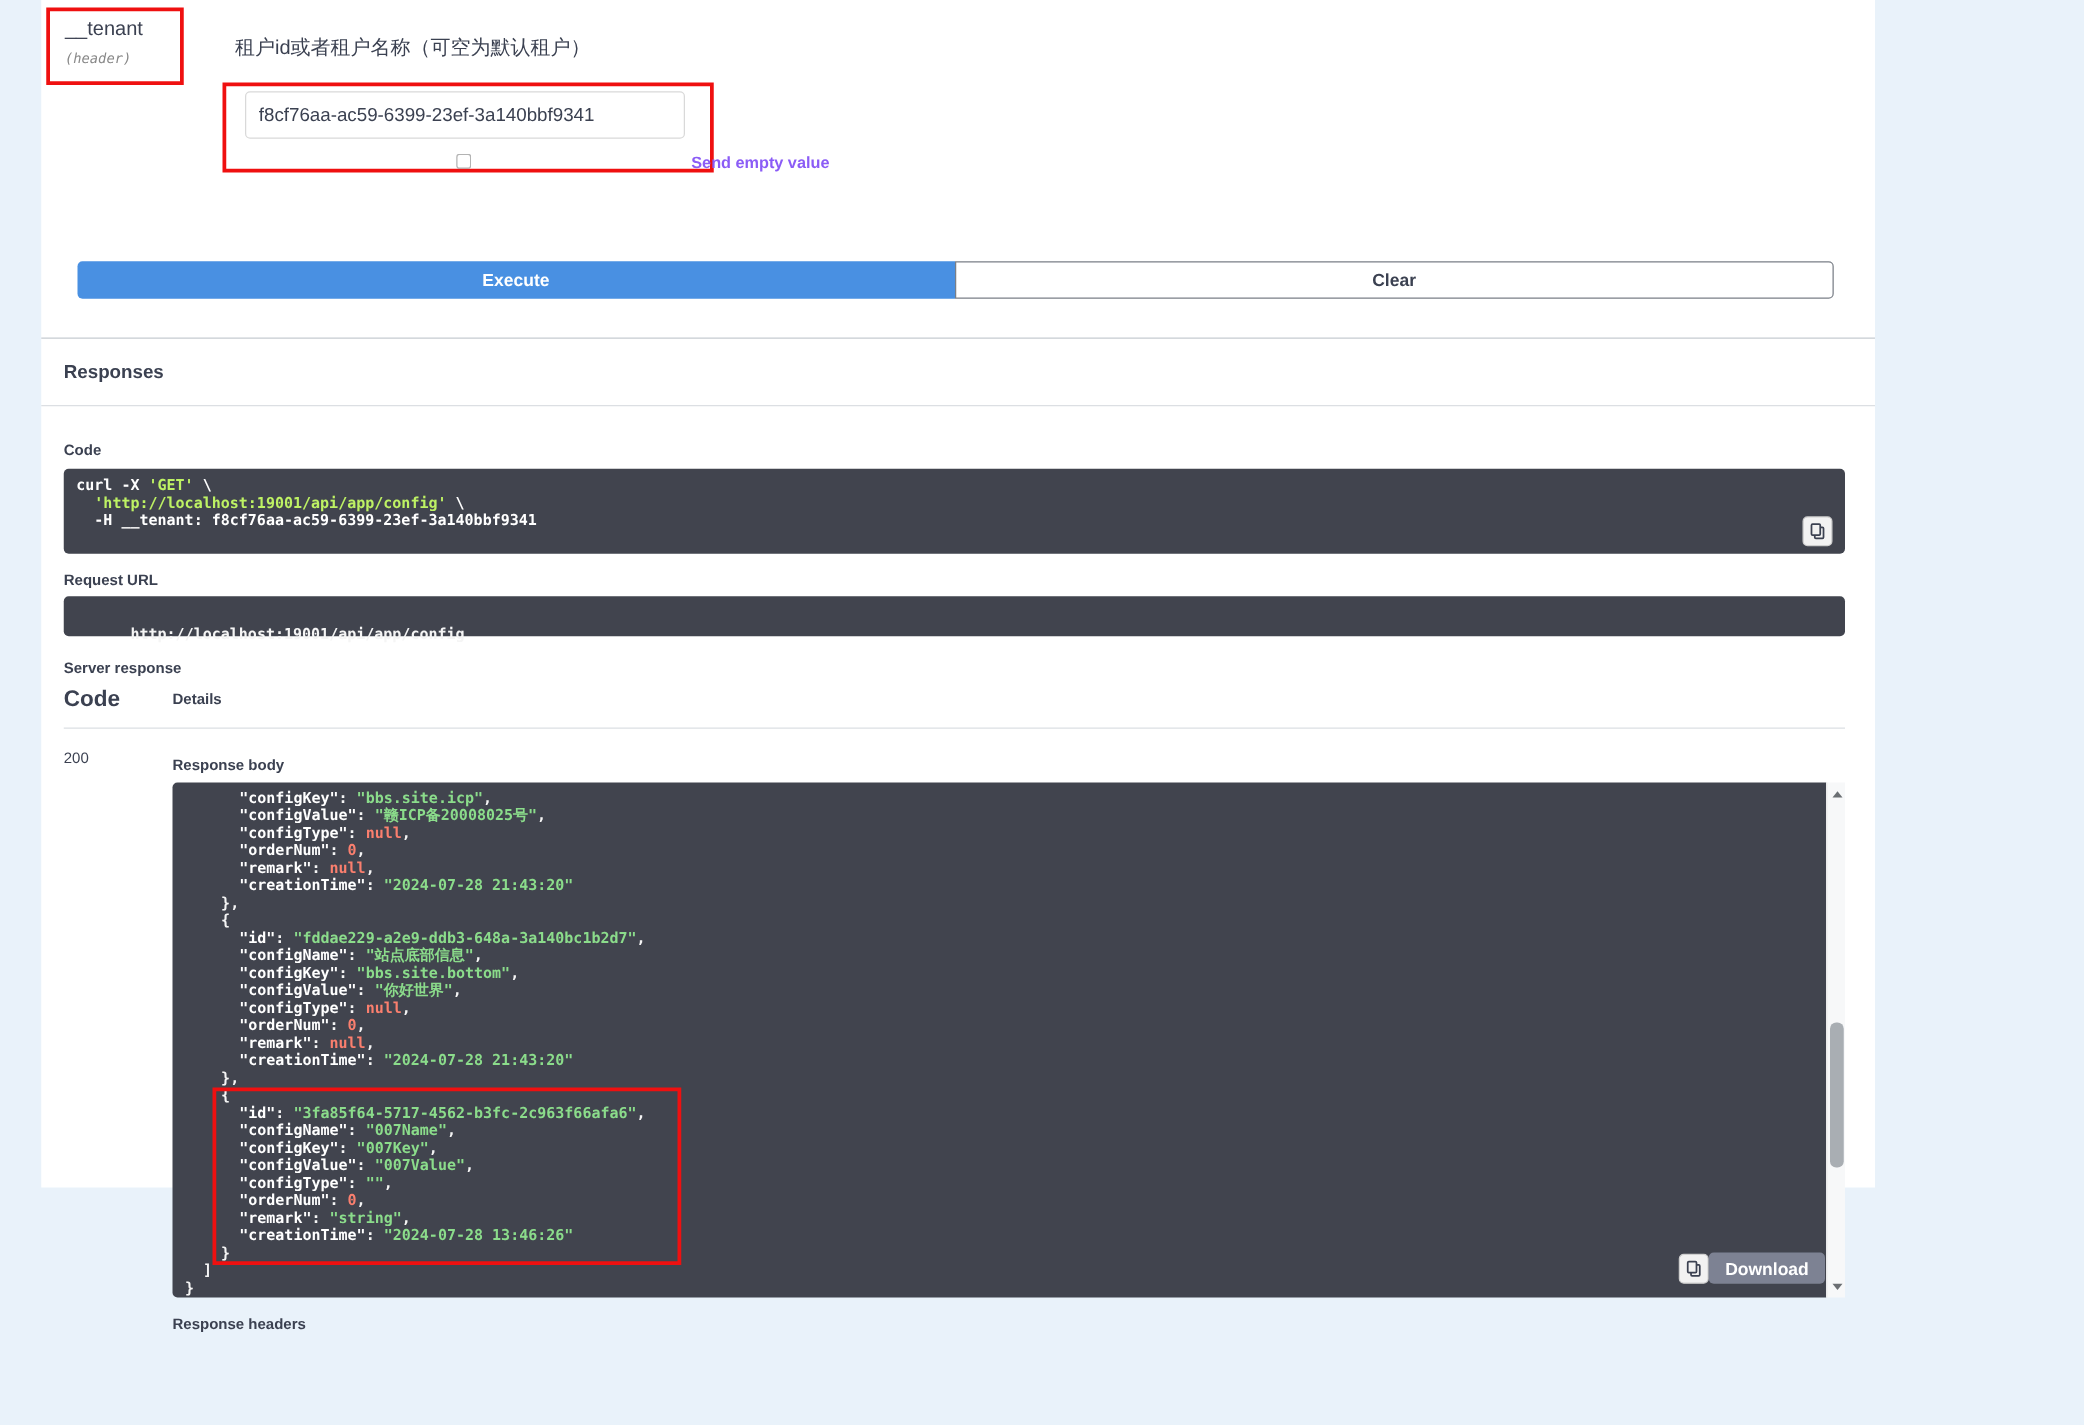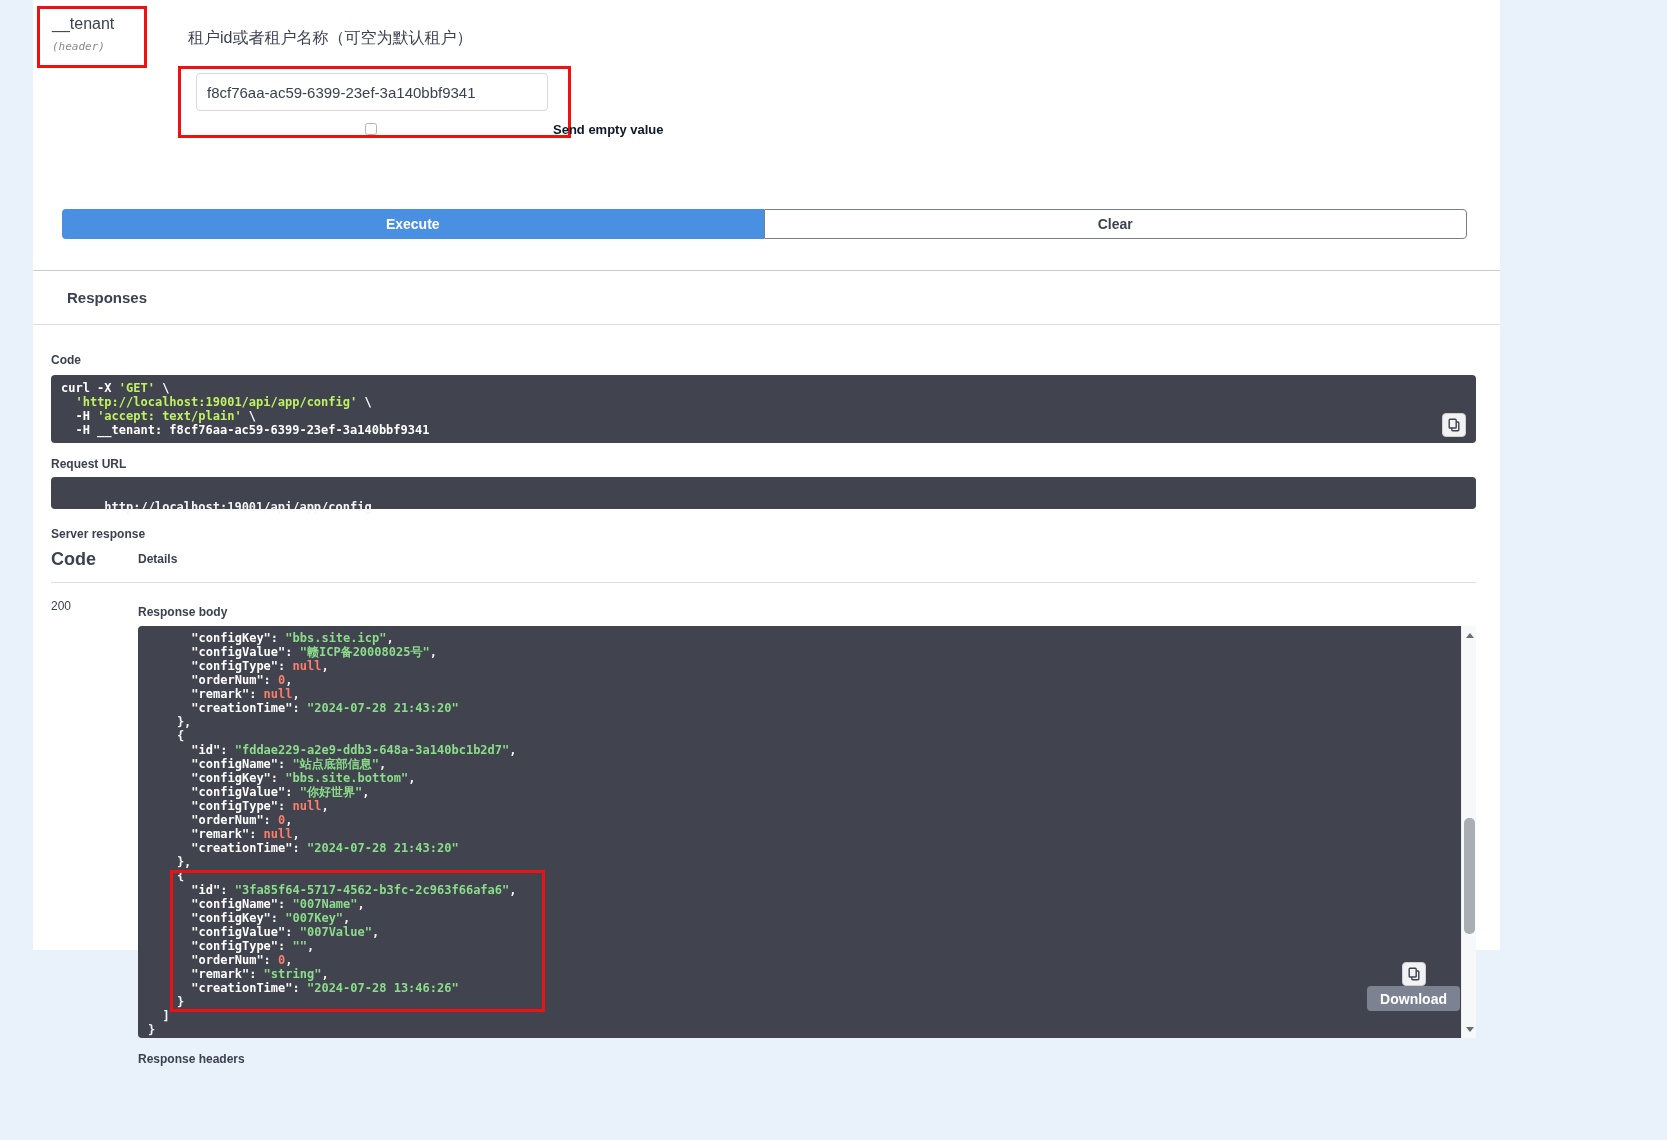--- a/index.html
+++ b/index.html
@@ -40,40 +40,40 @@
   .param-input {
     width: 352px; height: 38px;
     border: 1px solid #d9d9d9; border-radius: 4px;
     padding: 0 10px; font-size: 15px; color: #3b4151;
     font-family: "Liberation Sans", "DejaVu Sans", sans-serif;
     background: #fff;
   }
   .send-empty-cb { position: absolute; left: 332px; top: 123px; width: 12px; height: 12px; opacity: .55; }
   .send-empty-label {
     position: absolute; left: 520px; top: 122px;
-    font-size: 13px; font-weight: bold; color: #0f172a;
+    font-size: 13px; font-weight: bold; color: #8b5cf6;
   }
   
   .exec-row { display: flex; margin: 0 33px 0 29px; height: 30px; }
   .btn-execute {
     flex: 1; background: #4990e2; color: #fff;
     font-size: 14px; font-weight: bold; border: none; border-radius: 4px 0 0 4px;
     font-family: inherit; cursor: pointer;
   }
   .btn-clear {
     flex: 1; background: #fff; color: #3b4151;
     font-size: 14px; font-weight: bold;
     border: 1px solid #7a7f87; border-radius: 0 4px 4px 0;
     font-family: inherit; cursor: pointer;
   }
   
   .responses-header {
     margin-top: 31px; height: 55px;
     border-top: 1px solid #c6cbd1; border-bottom: 1px solid #dcdfe3;
-    display: flex; align-items: center; padding-left: 34px;
+    display: flex; align-items: center; padding-left: 18px;
   }
   .responses-header h4 { font-size: 15px; font-weight: bold; color: #3b4151; }
   .responses-inner { padding: 0 24px 0 18px; }
   .sec-label { font-size: 12px; font-weight: bold; color: #3b4151; }
   .lbl-curl { margin-top: 28px; }
   .lbl-url { margin-top: 14px; }
   .lbl-server { margin-top: 18px; }
   .code-block {
     background: #41444e; border-radius: 4px;
     font-family: "DejaVu Sans Mono", monospace;
@@ -119,22 +119,22 @@
   .sb-btn.up { top: 2px; } .sb-btn.down { bottom: 2px; }
   .tri-up { width: 0; height: 0; border-left: 4px solid transparent; border-right: 4px solid transparent; border-bottom: 5px solid #6b6f73; }
   .tri-down { width: 0; height: 0; border-left: 4px solid transparent; border-right: 4px solid transparent; border-top: 5px solid #6b6f73; }
   .sb-thumb { position: absolute; left: 2px; width: 11px; top: 192px; height: 116px; background: #a9aeb3; border-radius: 5px; cursor: pointer; }
   .body-redbox {
     position: absolute; left: 32px; top: 244px;
     width: 375px; height: 142px;
     border: 3px solid #ef1010; pointer-events: none;
   }
   .body-controls {
-    position: absolute; right: 16px; bottom: 27px;
-    display: flex; align-items: center; flex-direction: column;
+    position: absolute; right: 16px; bottom: 11px;
+    display: flex; align-items: center;
   }
   .btn-download {
     height: 25px; padding: 0 13px;
     background: #7d8293; color: #fff;
     font-size: 14px; font-weight: bold; border: none; border-radius: 4px;
     font-family: inherit; cursor: pointer;
   }
   .lbl-headers { margin-top: 14px; }
 </style>
 </head>
@@ -164,21 +164,20 @@
     <h4>Responses</h4>
   </div>
 
   <div class="responses-inner">
 
     <h5 class="sec-label lbl-curl">Code</h5>
     <div class="code-block curl-block">
       <div id="curl-pre">
           <div style="white-space: pre;"><span class="c-plain">curl -X </span><span class="c-str">'GET'</span><span class="c-plain"> \</span></div>
           <div style="white-space: pre;"><span class="c-plain">  </span><span class="c-str">'http://localhost:19001/api/app/config'</span><span class="c-plain"> \</span></div>
-          <div style="white-space: pre;"><span class="c-plain">  -H </span><span class="c-str">'accept: text/plain'</span><span class="c-plain"> \</span></div>
           <div style="white-space: pre;"><span class="c-plain">  -H __tenant: f8cf76aa-ac59-6399-23ef-3a140bbf9341</span></div>
         </div>
       <button class="copy-btn curl-copy">
         <svg width="14" height="14" viewBox="0 0 16 16" fill="none" stroke="#3b4151" stroke-width="1.6">
           <rect x="5.5" y="4.5" width="8" height="10" rx="1"></rect>
           <rect x="2.5" y="1.5" width="8" height="10" rx="1" fill="#f2f2f2"></rect>
         </svg>
       </button>
     </div>
 

